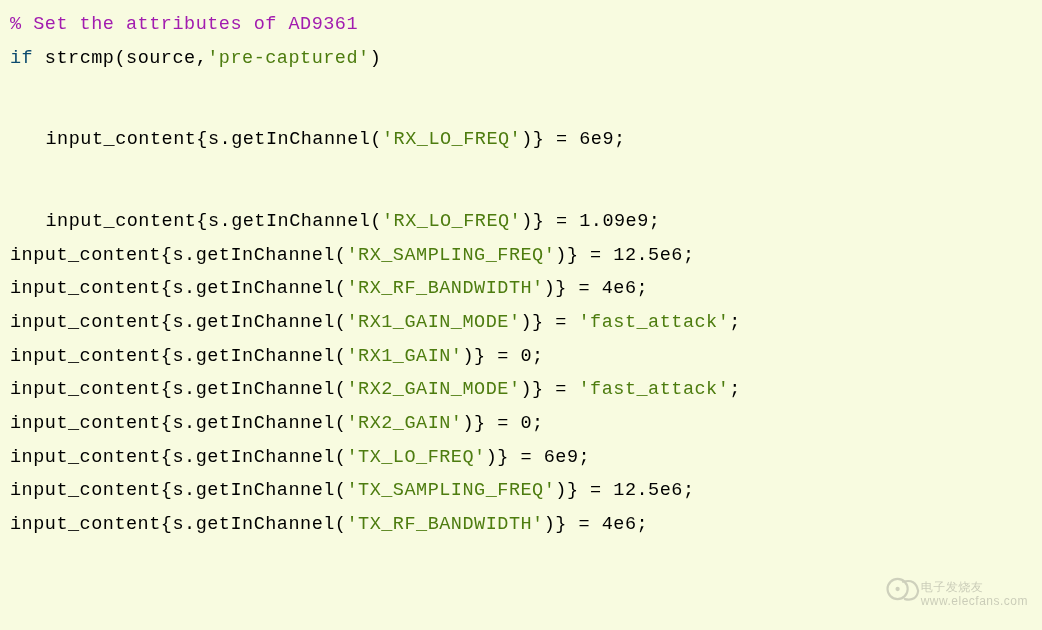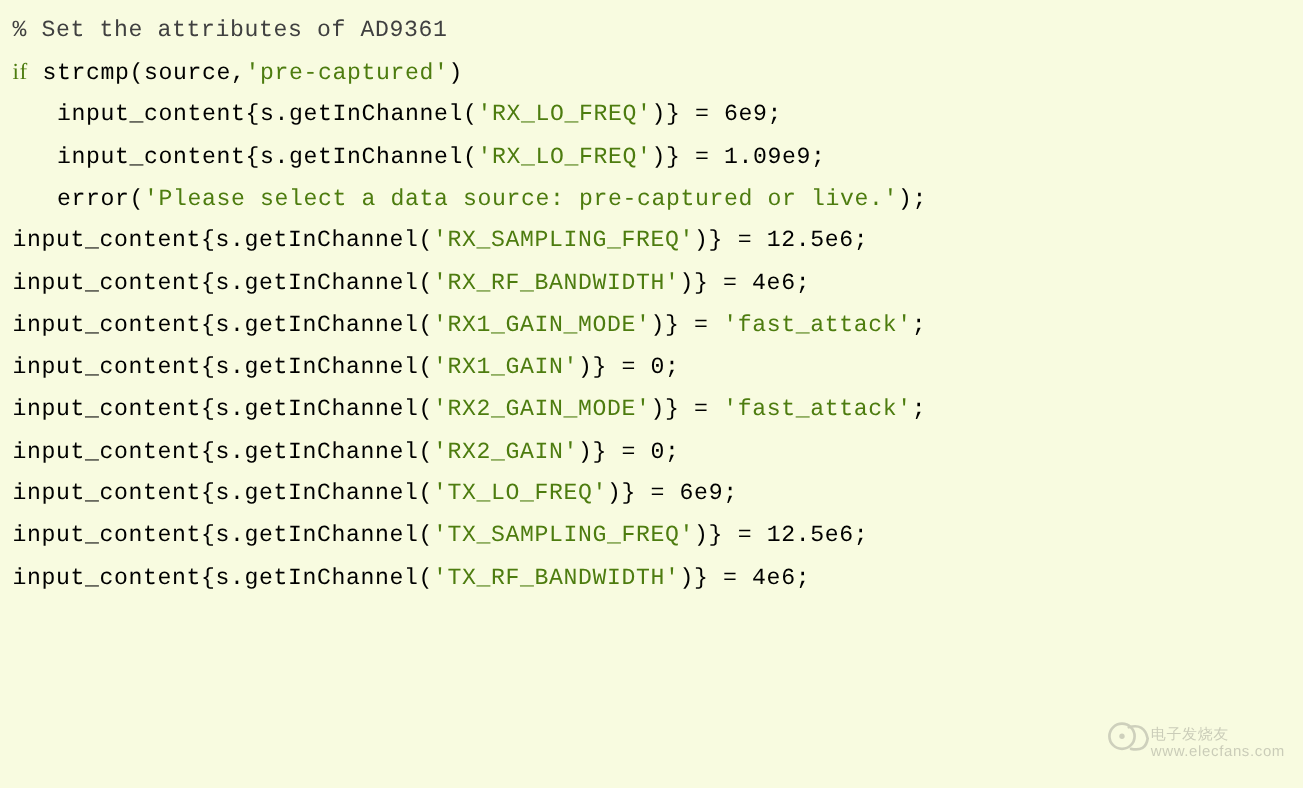--- a/index.html
+++ b/index.html
@@ -11,24 +11,24 @@
       line-height: 1.82;
       letter-spacing: 0.5px;
       color: #000;
       width: 1042px;
       height: 630px;
       box-sizing: border-box;
       position: relative;
       overflow: hidden;
     }
     .line { white-space: pre; }
-    .comment { color: #404040; }
-    .keyword { color: #4d7c0f; font-family: Liberation Serif, serif; }
+    .comment { color: #a21caf; }
+    .keyword { color: #0c4a6e; }
     .str     { color: #4d7c0f; }
-    .ind1 { margin-left: 3.2ch; }
+    .ind1 { margin-left: 3.2ch; margin-top: 48px; }
     .watermark {
       position: absolute;
       right: 14px;
       bottom: 12px;
       display: flex;
       align-items: center;
       gap: 0;
       opacity: 0.25;
       font-family: sans-serif;
       color: #444;
@@ -44,21 +44,20 @@
   <div class="line comment">% Set the attributes of AD9361</div>
 
   <div class="line"><span class="keyword">if</span><span> strcmp(source,</span><span class="str">'pre-captured'</span><span>)</span></div>
 
   <div class="line ind1"><span>input_content{s.getInChannel(</span><span class="str">'RX_LO_FREQ'</span><span>)} = 6e9;</span></div>
 
 
   <div class="line ind1"><span>input_content{s.getInChannel(</span><span class="str">'RX_LO_FREQ'</span><span>)} = 1.09e9;</span></div>
 
 
-  <div class="line ind1"><span>error(</span><span class="str">'Please select a data source: pre-captured or live.'</span><span>);</span></div>
 
 
   <div class="line"><span>input_content{s.getInChannel(</span><span class="str">'RX_SAMPLING_FREQ'</span><span>)} = 12.5e6;</span></div>
 
   <div class="line"><span>input_content{s.getInChannel(</span><span class="str">'RX_RF_BANDWIDTH'</span><span>)} = 4e6;</span></div>
 
   <div class="line"><span>input_content{s.getInChannel(</span><span class="str">'RX1_GAIN_MODE'</span><span>)} = </span><span class="str">'fast_attack'</span><span>;</span></div>
 
   <div class="line"><span>input_content{s.getInChannel(</span><span class="str">'RX1_GAIN'</span><span>)} = 0;</span></div>
 

